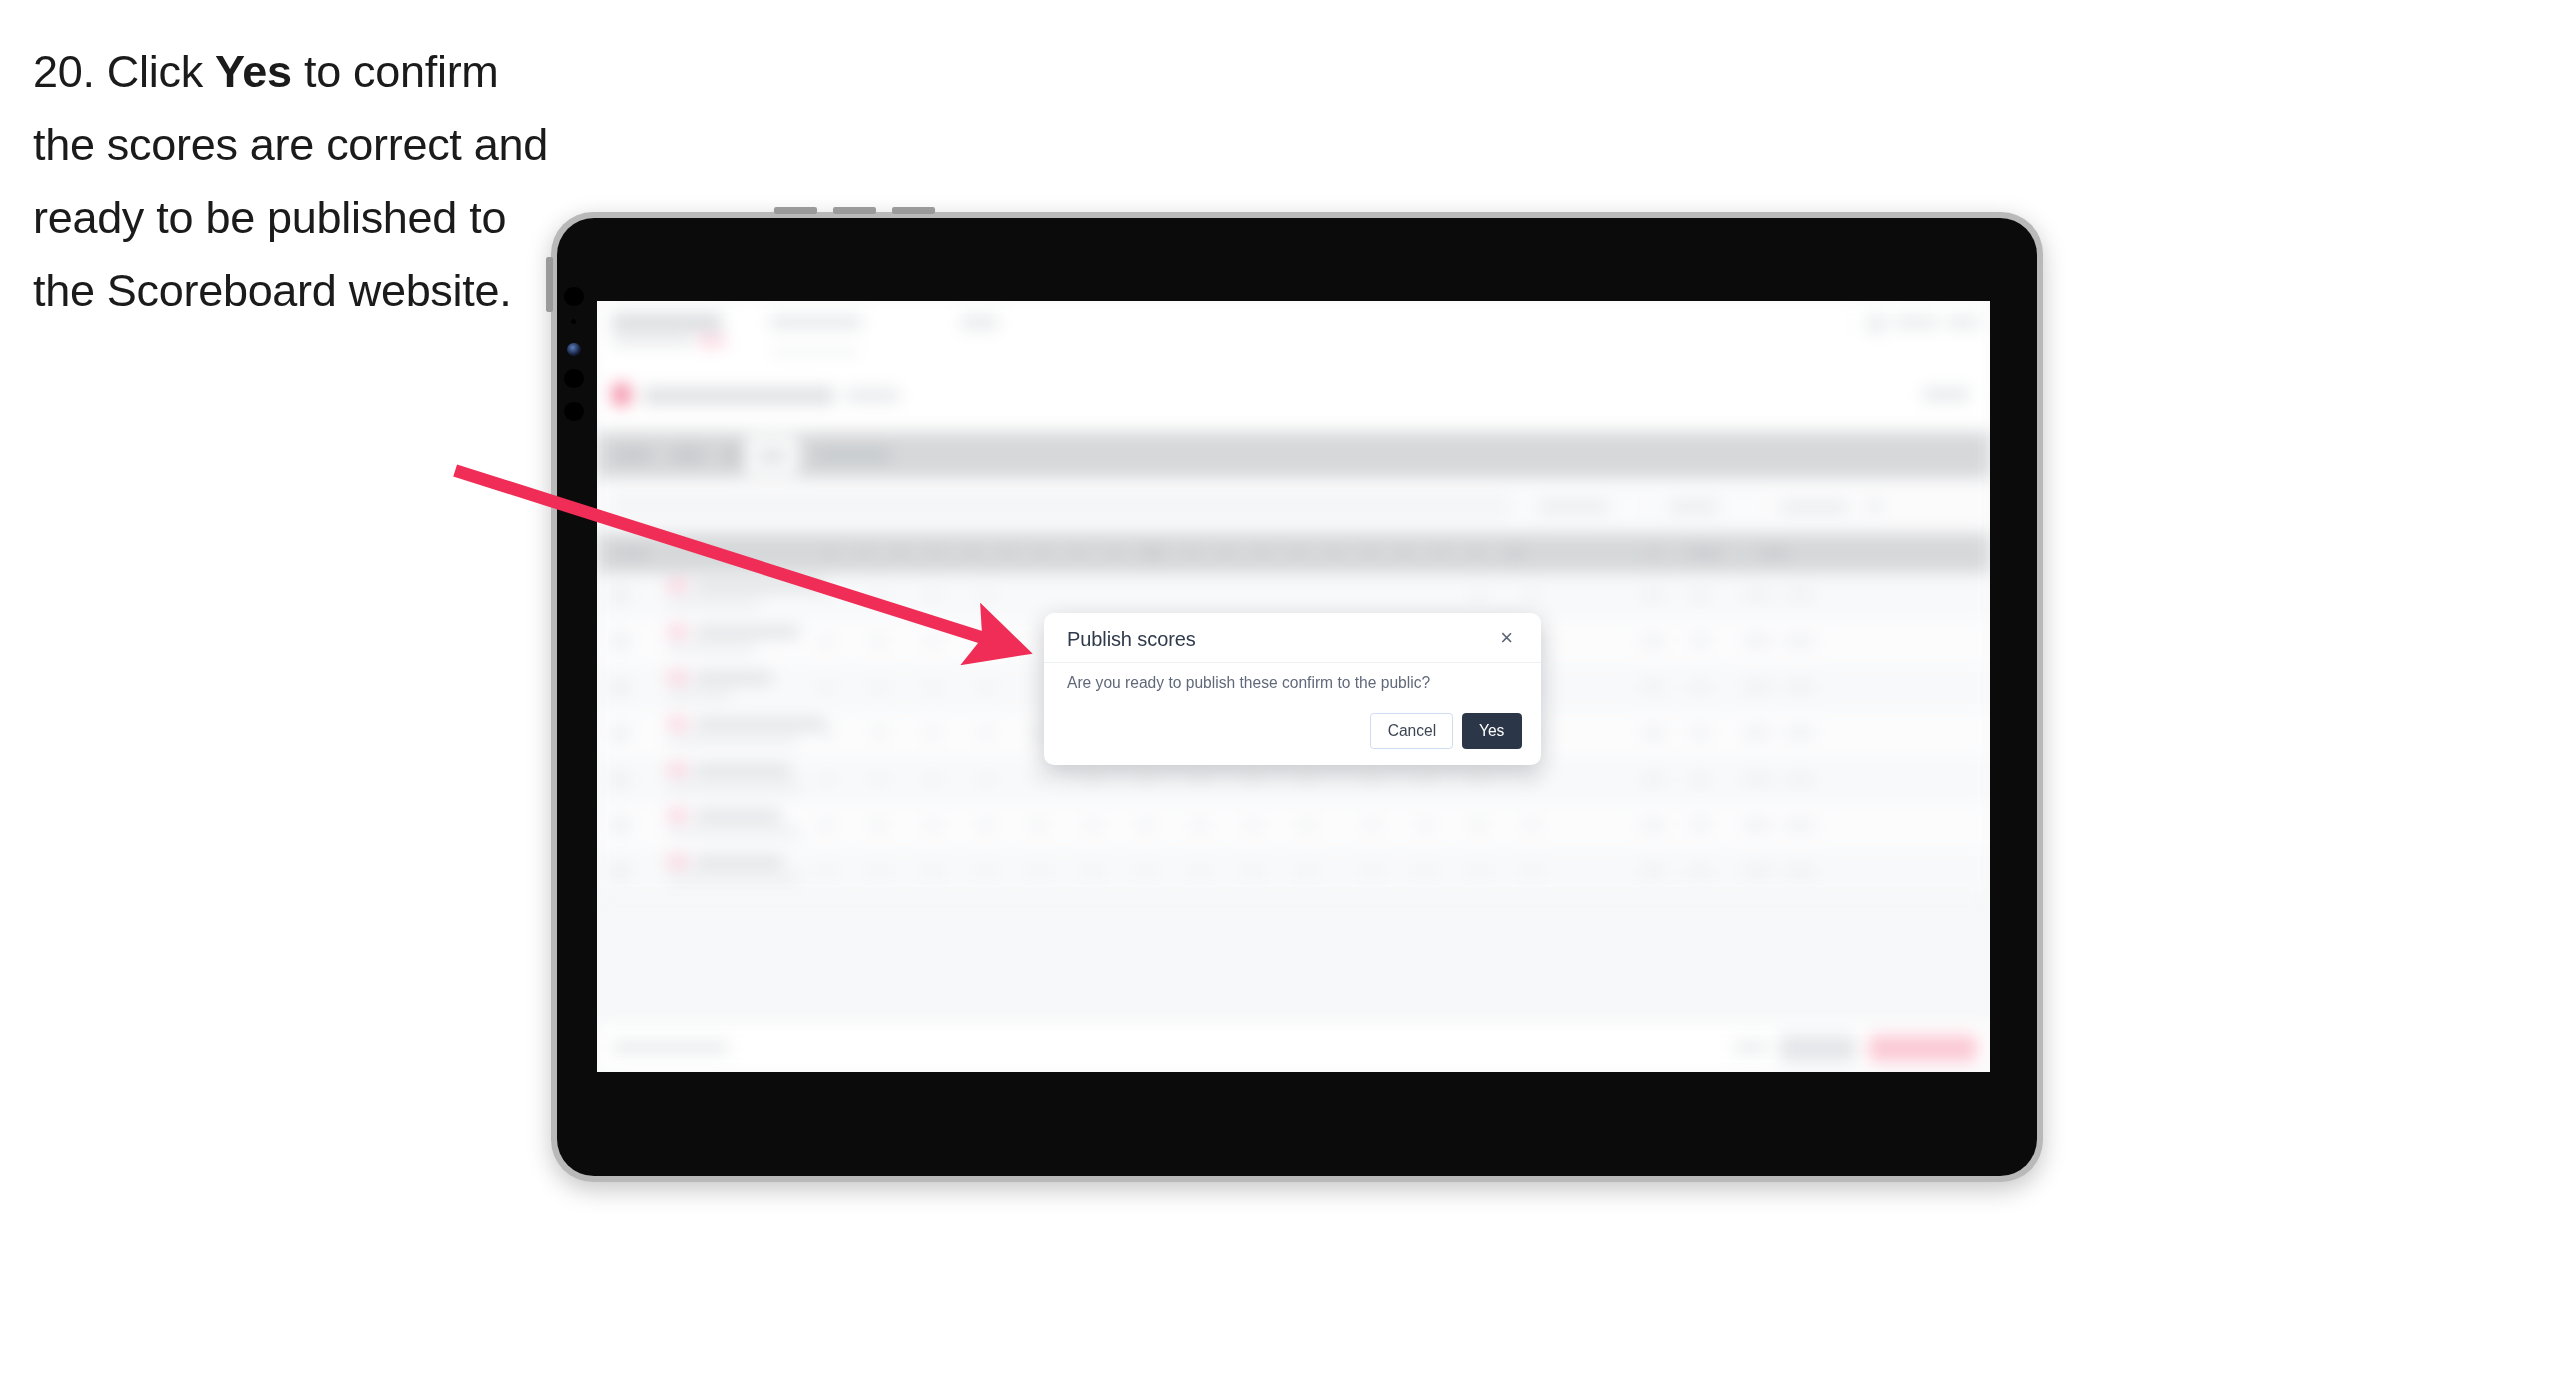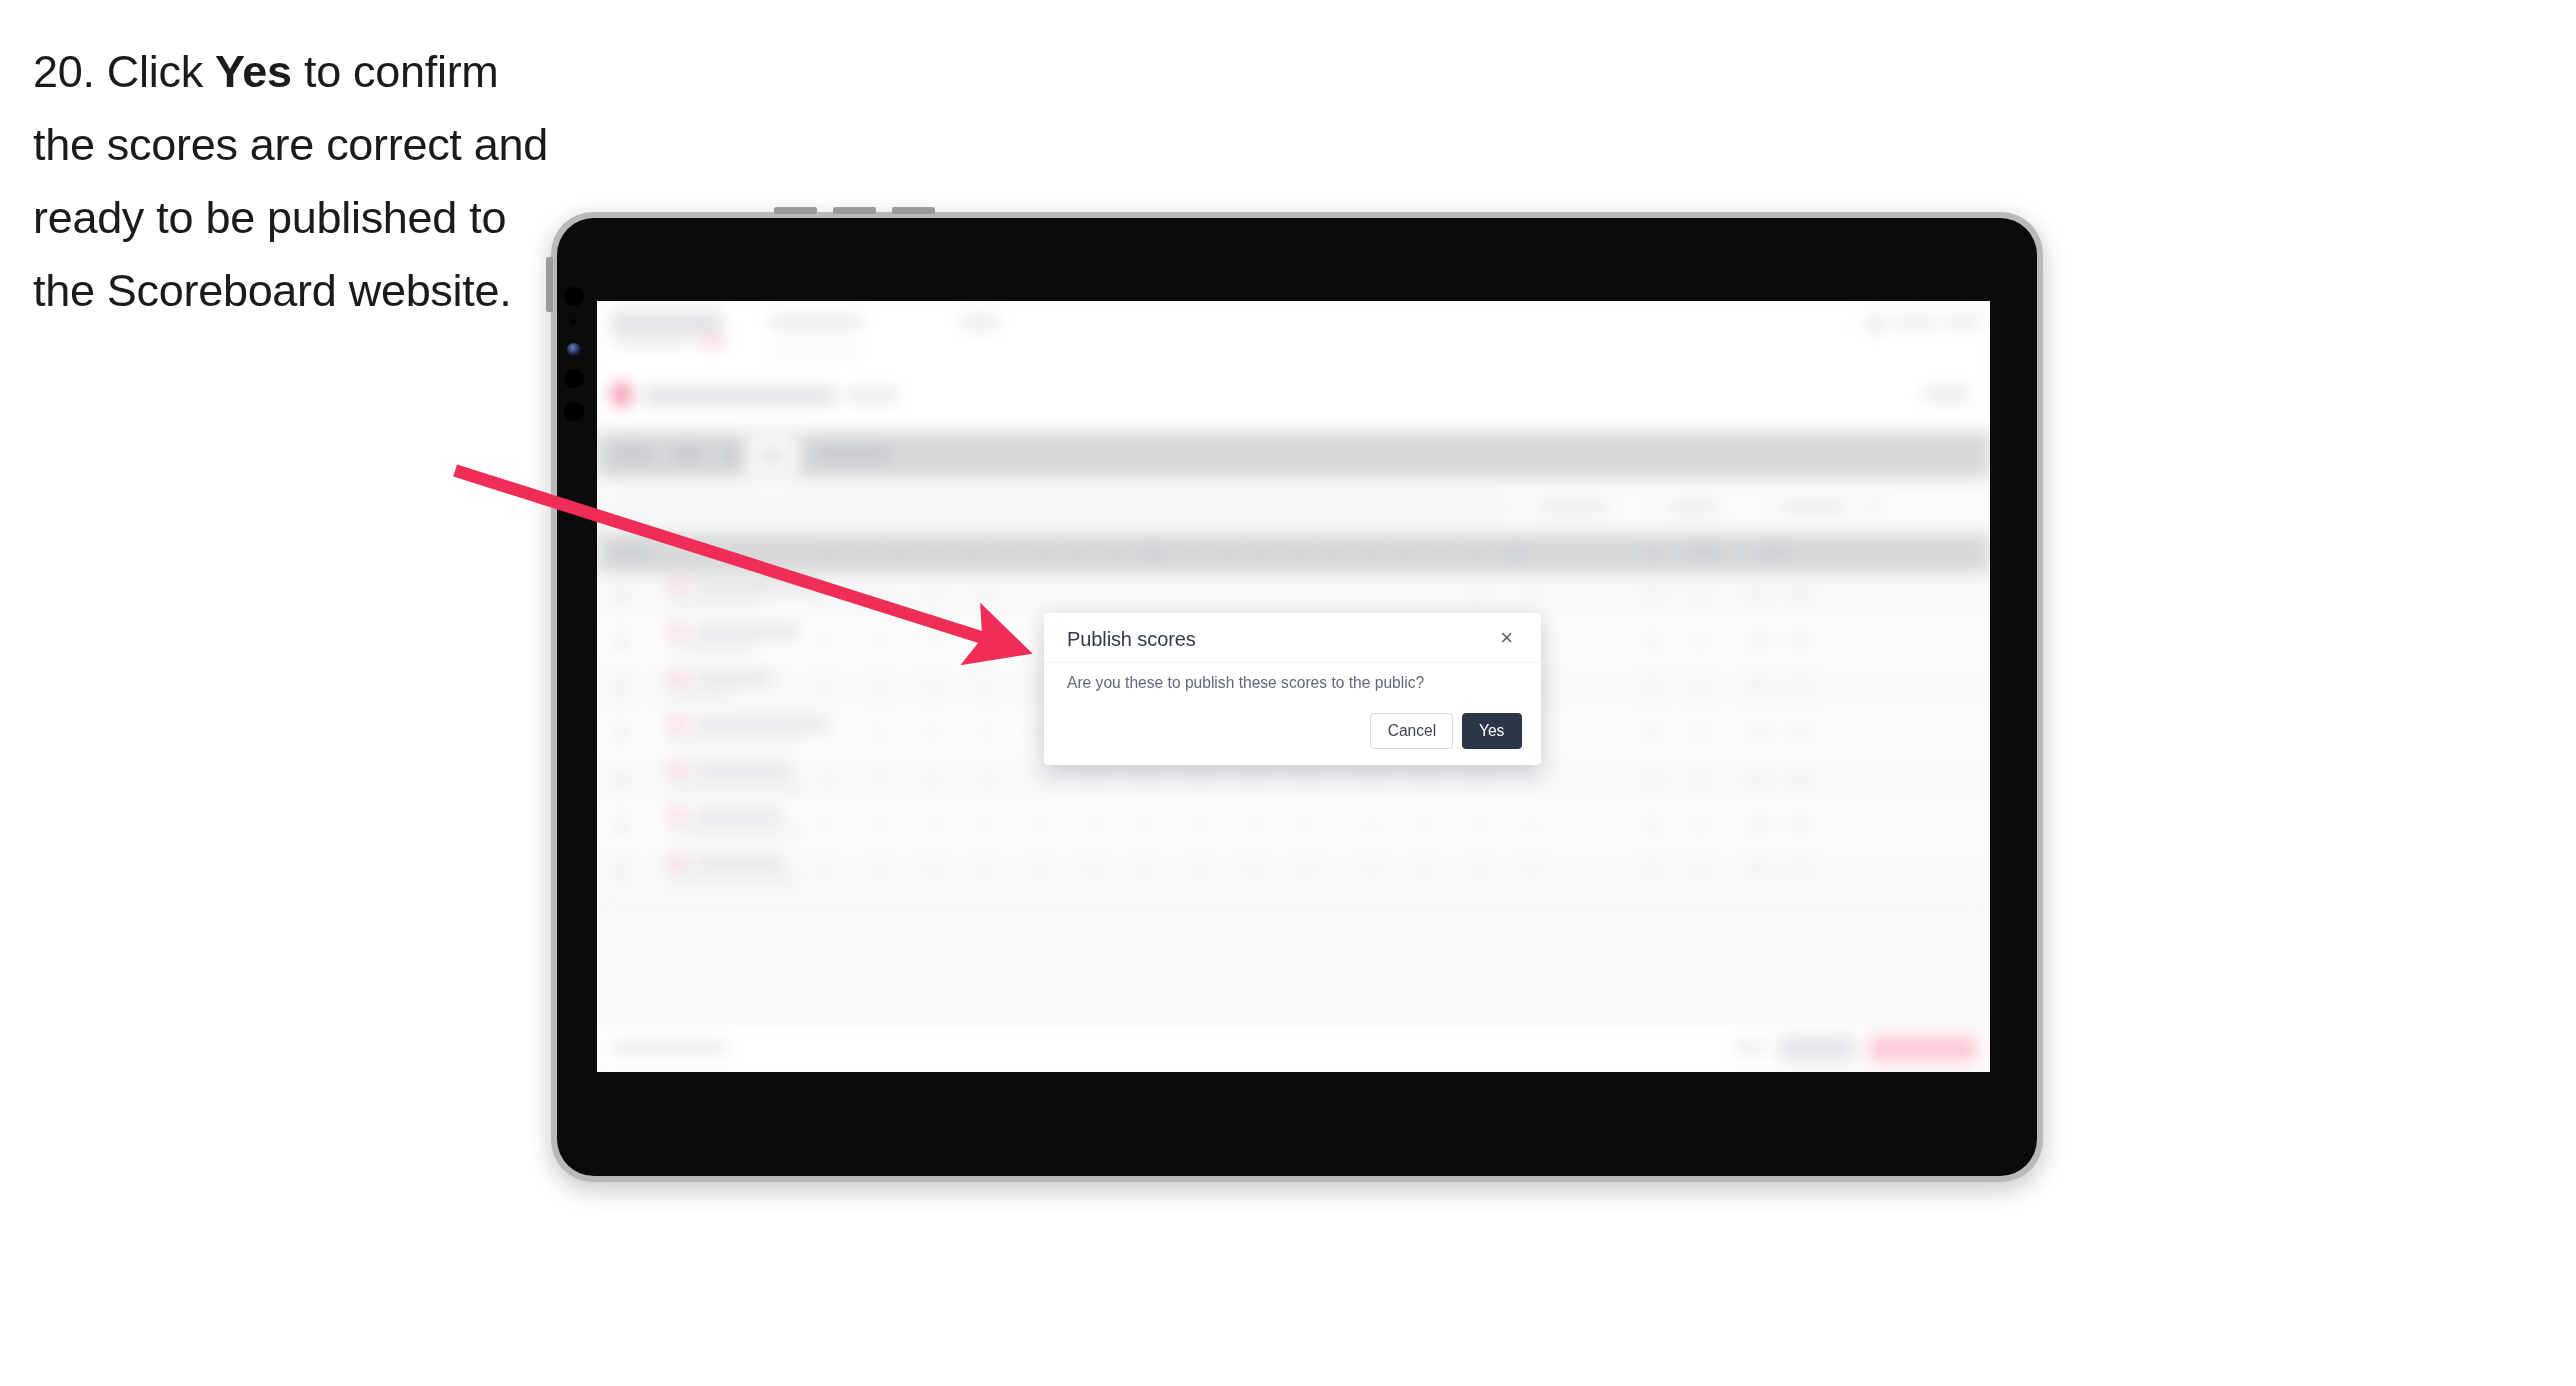--- a/index.html
+++ b/index.html
@@ -82,21 +82,21 @@
 
   .footbar{position:absolute;left:0;bottom:0;width:100%;height:49px;background:#fff;border-top:0.7px solid #eceef0;}
   .foot-note{position:absolute;left:15px;top:19.3px;width:116px;height:11px;background:#e6e8ea;border-radius:1.5px;}
   .foot-link{position:absolute;right:223px;top:19.3px;width:33px;height:11px;background:#e8eaec;border-radius:1.5px;}
   .foot-btn-grey{position:absolute;right:134px;top:12px;width:77px;height:27px;background:#e4e6e9;border-radius:3.7px;}
   .foot-btn-pink{position:absolute;right:13.4px;top:12px;width:108px;height:27px;background:#fbc9d4;border-radius:3.7px;}
 
   
   #modal{
     position:absolute;left:1044px;top:613px;width:497px;height:152px;
-    background:#ffffff;border-radius:4px;
+    background:#ffffff;border-radius:10px;
     box-shadow:0 7.4px 25px rgba(17,24,39,.22);
   }
   #modal-head{position:relative;height:49px;border-bottom:0.7px solid #eef0f2;}
   #modal-title{position:absolute;left:23px;top:15px;font-size:20px;color:#2f3a4a;font-weight:400;letter-spacing:-0.1px;}
   #modal-close{position:absolute;right:19.3px;top:9.6px;width:30px;height:30px;
     display:flex;align-items:center;justify-content:center;cursor:pointer;
     color:#5b6472;font-size:22px;line-height:1;font-weight:300;}
   #modal-body{position:absolute;left:23px;top:61px;font-size:15.6px;color:#60697a;}
   #modal-actions{position:absolute;right:19.3px;bottom:16.3px;display:flex;gap:8.2px;align-items:center;}
   .mbtn{font-family:"Liberation Sans",sans-serif;font-size:15.6px;border-radius:3.7px;
@@ -358,21 +358,21 @@
     </div>
 
   </div>
 </div>
 
 <div id="modal">
   <div id="modal-head">
     <div id="modal-title">Publish scores</div>
     <div id="modal-close">×</div>
   </div>
-  <div id="modal-body">Are you these to publish these scores to the public?</div>
+  <div id="modal-body">Are you ready to publish these confirm to the public?</div>
   <div id="modal-actions">
     <button class="mbtn" id="btn-cancel">Cancel</button>
     <button class="mbtn" id="btn-yes">Yes</button>
   </div>
 </div>
 
 <svg id="arrow-svg" viewBox="0 0 3471 1868">
   <defs>
     <marker id="ah" markerWidth="5.2" markerHeight="5.2" refX="1.1" refY="2.6" orient="auto">
       <polygon points="0,0 5.2,2.6 0,5.2 1.0,2.6" fill="#ef2d56"></polygon>

